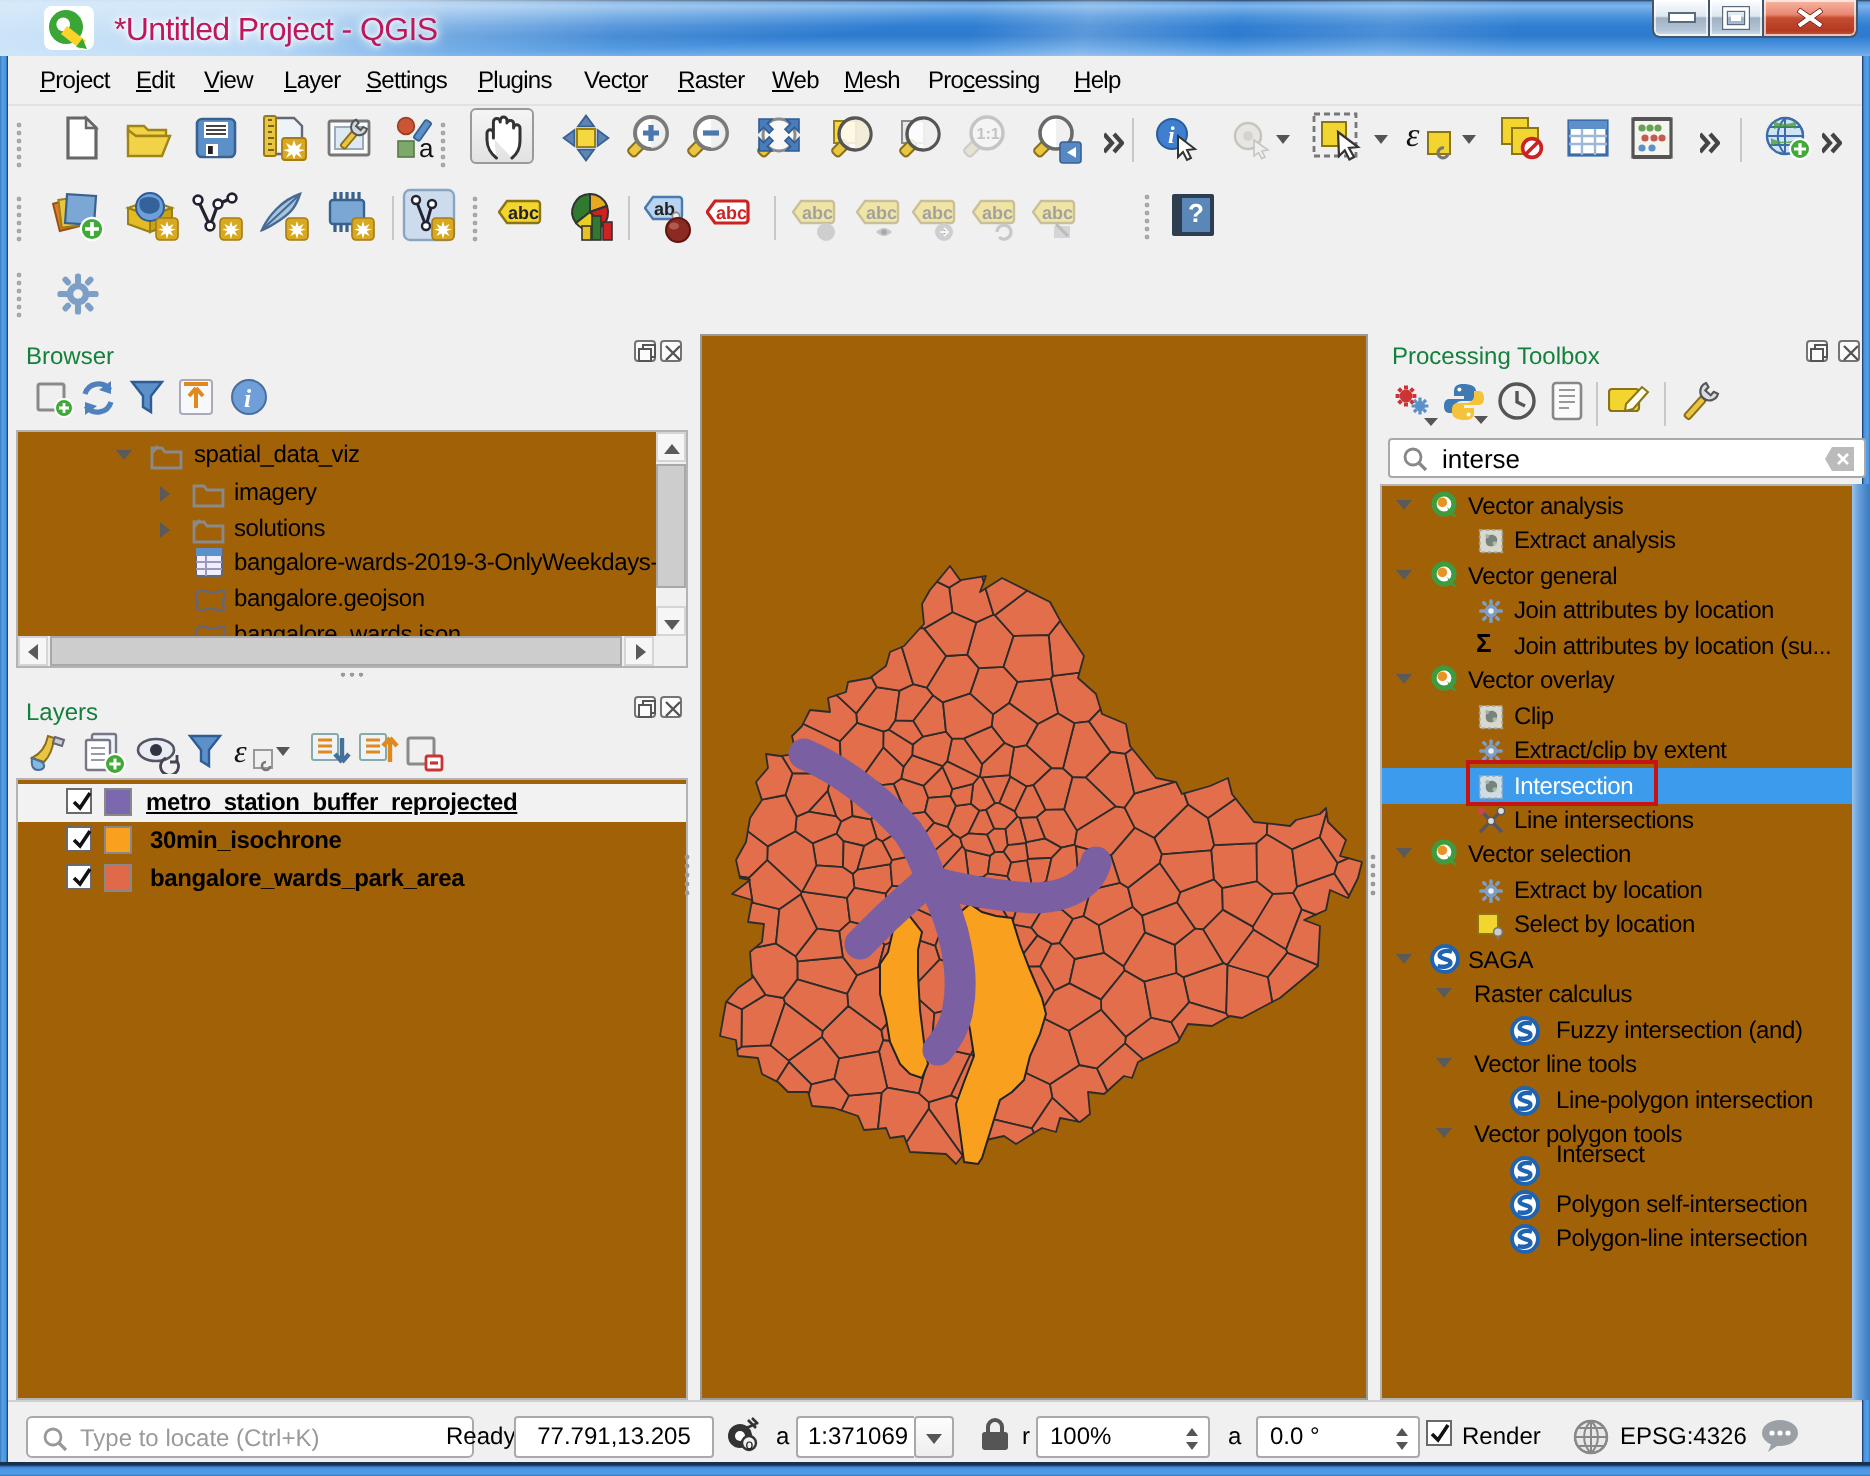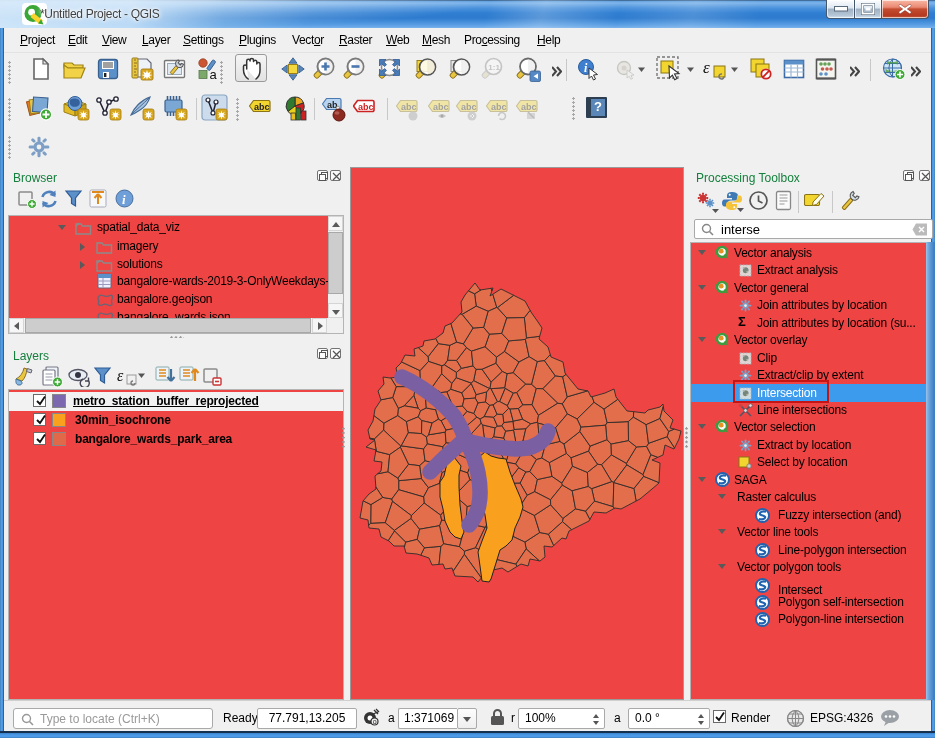--- a/index.html
+++ b/index.html
@@ -9,21 +9,21 @@
 #titlebar{position:absolute;left:0;top:0;width:935px;height:28px;
  background:linear-gradient(105deg,rgba(255,255,255,0) 52%,rgba(255,255,255,.22) 58%,rgba(255,255,255,0) 66%,rgba(255,255,255,.15) 74%,rgba(255,255,255,0) 81%),
  linear-gradient(90deg,rgba(212,233,250,.95) 0,rgba(196,224,248,.9) 14%,rgba(140,190,235,.45) 24%,rgba(80,150,220,.1) 33%,rgba(0,0,0,0) 40%),
  linear-gradient(180deg,#2a3c50 0,#5d9ee0 1px,#7db4ea 3px,#4c92dc 8px,#2f7ed2 13px,#2e7bce 18px,#4c94de 23px,#63a4e6 26px,#7ab2ec 28px);}
 #titlebar:before{content:"";position:absolute;left:0;top:0;width:100%;height:100%;
  background:radial-gradient(ellipse 42% 130% at 22% 0%,rgba(255,255,255,.5),rgba(255,255,255,0) 72%);}
 .sideL{position:absolute;left:0;top:28px;width:5px;height:703px;background:linear-gradient(90deg,#3b77ae 0,#55a0e8 1px,#4d9be8 2px,#4694e0 3px,#16304f 4px,#16304f 5px)}
 .sideR{position:absolute;right:0;top:28px;width:5px;height:703px;background:linear-gradient(270deg,#3b77ae 0,#55a0e8 1px,#4d9be8 2px,#4694e0 3px,#16304f 4px,#16304f 5px)}
 #botborder{position:absolute;left:0;top:731px;width:935px;height:7px;
  background:linear-gradient(180deg,#16304f 0,#16304f 1.5px,#3c86d2 2.5px,#4d9be8 4px,#4d9be8 6px,#3b77ae 7px)}
-#title-text{position:absolute;left:40px;top:7px;font-size:12px;letter-spacing:-0.3px;color:#404040;text-shadow:0 0 4px #fff,0 0 7px #fff,0 0 2px #fff;white-space:nowrap}
+#title-text{position:absolute;left:57px;top:7px;font-size:16px;letter-spacing:-0.3px;color:#be185d;text-shadow:0 0 4px #fff,0 0 7px #fff,0 0 2px #fff;white-space:nowrap}
 
 #winbtns{position:absolute;left:826px;top:0;height:19px;display:flex}
 .wbtn{height:19px;border:1px solid #44566b;border-top:none;box-shadow:inset 0 0 0 1px rgba(255,255,255,.65);position:relative;
  background:linear-gradient(180deg,#fdfeff 0,#dde7f1 45%,#9fb0c2 50%,#b5c6d7 85%,#d8e5f0 100%)}
 .wbtn.min{width:29px;border-bottom-left-radius:4px}
 .wbtn.max{width:27px;border-left:none}
 .wbtn.close{width:47px;border-left:none;border-bottom-right-radius:4px;
  background:linear-gradient(180deg,#f8b8a4 0,#e98873 40%,#c44d31 50%,#b43920 85%,#c55b3c 100%)}
 .glyph{position:absolute;left:50%;top:50%;transform:translate(-50%,-50%);}
 
@@ -35,21 +35,21 @@
 #tb1{top:53px;height:38px}
 #tb2{top:91px;height:36px}
 #tb3{top:127px;height:36px}
 .grip{position:absolute;width:4px;height:24px;background-image:radial-gradient(circle at 1.5px 1.5px,#a8a8a8 1.05px,transparent 1.35px);background-size:4px 4px}
 .icon{position:absolute}
 .sep{position:absolute;width:1px;height:22px;background:#c8c8c8}
 
 #main{position:absolute;left:4px;top:163px;width:927px;height:537px;background:#f0f0f0}
 .ptitle{position:absolute;font-size:12px;color:#15803d}
 .pbtn{position:absolute;width:11px;height:11px;border:1px solid #747474;border-radius:2px;background:#fbfbfb}
-.whitebox{position:absolute;background:#ef4444;border:1px solid #b4b4b4;overflow:hidden}
+.whitebox{position:absolute;background:#a16207;border:1px solid #b4b4b4;overflow:hidden}
 
 .trow{position:absolute;font-size:12px;letter-spacing:-0.2px;color:#000;white-space:nowrap}
 .arrow-e{width:0;height:0;border-left:5px solid #5a5a5a;border-top:4px solid transparent;border-bottom:4px solid transparent;display:inline-block}
 .arrow-s{width:0;height:0;border-top:5px solid #5a5a5a;border-left:4px solid transparent;border-right:4px solid transparent;display:inline-block}
 
 .lrow{position:absolute;font-size:12px;font-weight:bold;letter-spacing:-0.2px;color:#000;white-space:nowrap}
 .cb{position:absolute;width:13px;height:13px;border:1px solid #6a6a6a;background:#fff}
 .sw{position:absolute;width:14px;height:14px;border:1px solid #888}
 
 #status{position:absolute;left:4px;top:700px;width:927px;height:31px;background:#f0f0f0;border-top:1px solid #d0d0d0;font-size:12px}
@@ -984,39 +984,39 @@
             <circle cx="7.5" cy="7.5" r="6.5" fill="#fff" stroke="#2063b0" stroke-width="2"></circle>
             <path d="M11 3.8 C7.5 2.8 4.8 4 4.8 5.8 C4.8 7.8 10.2 7.3 10.2 9.2 C10.2 11 7 12 3.8 11" fill="none" stroke="#2063b0" stroke-width="2.2"></path>
           </svg>
         <div class="trow" style="left:87px;top:300px">Line-polygon intersection</div>
         <span class="arrow-s" style="position:absolute;left:27px;top:321px"></span>
         <div class="trow" style="left:46px;top:317px">Vector polygon tools</div>
         <svg style="position:absolute;left:64px;top:335px" width="15" height="15">
             <circle cx="7.5" cy="7.5" r="6.5" fill="#fff" stroke="#2063b0" stroke-width="2"></circle>
             <path d="M11 3.8 C7.5 2.8 4.8 4 4.8 5.8 C4.8 7.8 10.2 7.3 10.2 9.2 C10.2 11 7 12 3.8 11" fill="none" stroke="#2063b0" stroke-width="2.2"></path>
           </svg>
-        <div class="trow" style="left:87px;top:340px">Intersect</div>
+        <div class="trow" style="left:87px;top:327px">Intersect</div>
         <svg style="position:absolute;left:64px;top:352px" width="15" height="15">
             <circle cx="7.5" cy="7.5" r="6.5" fill="#fff" stroke="#2063b0" stroke-width="2"></circle>
             <path d="M11 3.8 C7.5 2.8 4.8 4 4.8 5.8 C4.8 7.8 10.2 7.3 10.2 9.2 C10.2 11 7 12 3.8 11" fill="none" stroke="#2063b0" stroke-width="2.2"></path>
           </svg>
         <div class="trow" style="left:87px;top:352px">Polygon self-intersection</div>
         <svg style="position:absolute;left:64px;top:369px" width="15" height="15">
             <circle cx="7.5" cy="7.5" r="6.5" fill="#fff" stroke="#2063b0" stroke-width="2"></circle>
             <path d="M11 3.8 C7.5 2.8 4.8 4 4.8 5.8 C4.8 7.8 10.2 7.3 10.2 9.2 C10.2 11 7 12 3.8 11" fill="none" stroke="#2063b0" stroke-width="2.2"></path>
           </svg>
         <div class="trow" style="left:87px;top:369px">Polygon-line intersection</div>
       </div>
       <div class="abs" style="left:240px;top:79px;width:9px;height:458px;background:linear-gradient(90deg,#9cc2e8 0,#6ba3dc 3px,#3d7fc4 8px)"></div>
     </div>
   </div>
   <div class="abs" style="left:342px;top:427px;width:4px;height:22px;background-image:radial-gradient(circle at 1.5px 1.5px,#9a9a9a 1.05px,transparent 1.35px);background-size:4px 4.5px;z-index:5"></div>
   <div class="abs" style="left:684.5px;top:427px;width:4px;height:22px;background-image:radial-gradient(circle at 1.5px 1.5px,#9a9a9a 1.05px,transparent 1.35px);background-size:4px 4.5px;z-index:5"></div>
   <div id="status">
-    <div class="sbox" style="left:9px;top:7px;width:200px;height:21px;border-radius:3px">
+    <div class="sbox" style="left:9px;top:7px;width:224px;height:21px;border-radius:3px">
       <svg style="position:absolute;left:7px;top:4px" width="14" height="14">
           <circle cx="5.5" cy="5.5" r="4" fill="none" stroke="#999" stroke-width="1.4"></circle>
           <path d="M8.5 8.5 L12 12" stroke="#999" stroke-width="1.6"></path>
         </svg>
       <span style="position:absolute;left:26px;top:3px;color:#9a9a9a">Type to locate (Ctrl+K)</span>
     </div>
     <div class="abs" style="left:219px;top:10px;width:34px;overflow:hidden;white-space:nowrap">Ready</div>
     <div class="sbox" style="left:253px;top:7px;width:100px;height:21px;text-align:center;line-height:19px">77.791,13.205</div>
     <svg class="abs" style="left:358px;top:7px" width="18" height="18">
         <circle cx="8" cy="10" r="6" fill="#333"></circle>

